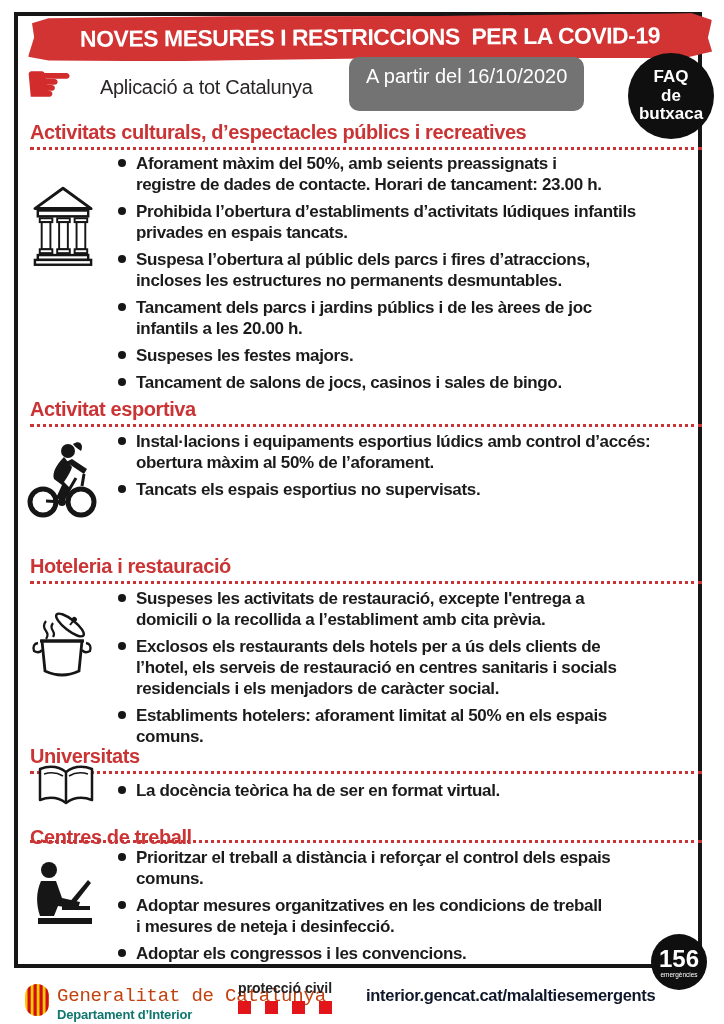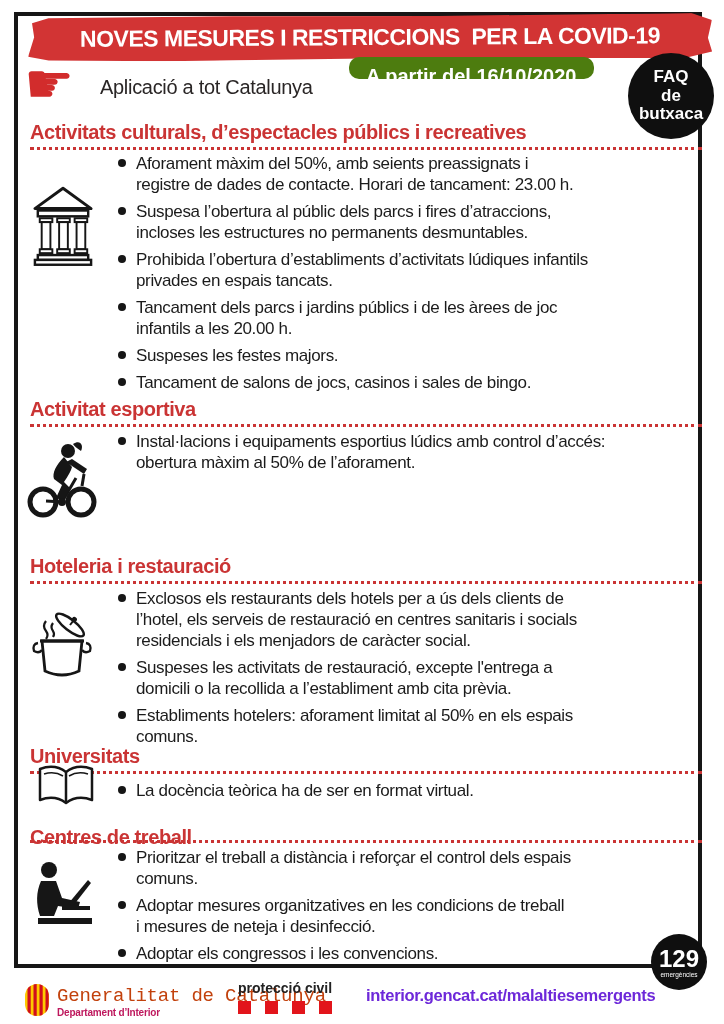--- a/index.html
+++ b/index.html
@@ -9,49 +9,49 @@
   .frame { position:absolute; left:14px; top:12px; width:688px; height:956px; border:4px solid #161616; }
 
   .banner { position:absolute; left:28px; top:15px; width:684px; height:45px; background:#d23434;
             transform:rotate(-0.35deg); display:flex; align-items:center; justify-content:center;
             clip-path:polygon(0.6% 14%, 3% 3%, 30% 1%, 60% 3%, 97% 0%, 100% 16%, 99.4% 55%, 100% 86%, 96% 100%, 55% 96%, 20% 100%, 3% 97%, 0% 88%, 0.9% 45%); }
   .banner-text { color:#fff; font-weight:bold; font-size:23px; letter-spacing:-0.5px; white-space:pre; }
 
   .hand { position:absolute; left:24px; top:56px; font-size:56px; line-height:56px; color:#d22c2c; }
   .subtitle { position:absolute; left:100px; top:76px; font-size:20px; letter-spacing:-0.3px; color:#2a2626; }
 
-  .date-badge { position:absolute; left:349px; top:57px; height:22px; background:#4d7c0f; border-radius:10px;
-                color:#fff; font-weight:bold; font-size:20px; line-height:38px; padding:0 17px; }
+  .date-badge { position:absolute; left:349px; top:57px; height:54px; background:#737373; border-radius:10px;
+                color:#fff; font-weight:normal; font-size:20px; line-height:38px; padding:0 17px; }
 
   .faq-badge { position:absolute; left:628px; top:53px; width:86px; height:86px; border-radius:50%;
                background:#0f0f0f; color:#fff; display:flex; flex-direction:column; align-items:center;
                justify-content:center; text-align:center; font-weight:bold; font-size:17px; line-height:1.1; z-index:5; }
 
   .sec-title { position:absolute; left:30px; color:#ca3434; font-weight:bold; font-size:20px; letter-spacing:-0.4px; }
   .dotline { position:absolute; left:30px; width:672px; height:0; border-bottom:3px dotted #ca3434; }
 
   ul.bullets { position:absolute; left:112px; width:592px; list-style:none; }
-  ul.bullets li { position:relative; padding-left:24px; margin-bottom:6px; font-weight:normal; font-size:17px;
+  ul.bullets li { position:relative; padding-left:24px; margin-bottom:6px; font-weight:bold; font-size:17px;
                   line-height:21px; letter-spacing:-0.35px; color:#1b1b1b; white-space:pre-line; }
   ul.bullets li::before { content:""; position:absolute; left:6px; top:6px; width:8px; height:8px;
                           border-radius:50%; background:#161616; }
 
   .sec-icon { position:absolute; }
 
   .footer-org { position:absolute; left:57px; top:985px; }
   .footer-org .l1 { font-size:19px; color:#c2410c; letter-spacing:-0.2px;font-family:Liberation Mono, monospace; }
-  .footer-org .l2 { font-size:10px; font-weight:bold; color:#be185d; letter-spacing:-0.2px; }
+  .footer-org .l2 { font-size:13px; font-weight:bold; color:#0f766e; letter-spacing:-0.2px; }
   .gencat-logo { position:absolute; left:25px; top:984px; }
 
   .civil { position:absolute; left:238px; top:980px; font-weight:bold; font-size:14px; color:#222; }
   .civil-squares { position:absolute; left:238px; top:1001px; display:flex; gap:14px; }
   .civil-squares span { width:13px; height:13px; background:#e2151b; display:block; }
 
   .footer-url { position:absolute; left:366px; top:986px; font-weight:bold; font-size:16.5px;
-                letter-spacing:-0.3px; color:#6d28d9; }
+                letter-spacing:-0.3px; color:#0f172a; }
 
   .badge-112 { position:absolute; left:651px; top:934px; width:56px; height:56px; border-radius:50%;
                background:#0f0f0f; color:#fff; display:flex; flex-direction:column; align-items:center;
                justify-content:center; z-index:5; }
   .badge-112 .num { font-weight:bold; font-size:24px; line-height:24px; }
   .badge-112 .lbl { font-size:6.5px; line-height:7px; }
 </style>
 </head>
 <body>
 
@@ -87,24 +87,24 @@
     <rect x="26" y="66" width="13" height="4" fill="#fff" stroke="#161616" stroke-width="2"></rect>
     <rect x="44" y="34" width="13" height="4" fill="#fff" stroke="#161616" stroke-width="2"></rect>
     <rect x="46" y="38" width="9" height="28" fill="#fff" stroke="#161616" stroke-width="2"></rect>
     <rect x="44" y="66" width="13" height="4" fill="#fff" stroke="#161616" stroke-width="2"></rect>
     <rect x="6" y="72" width="52" height="5" fill="#fff" stroke="#161616" stroke-width="2.5"></rect>
     <rect x="3" y="77" width="58" height="5" fill="#fff" stroke="#161616" stroke-width="2.5"></rect>
   </svg>
   <ul class="bullets" style="top:153px;">
     <li>Aforament màxim del 50%, amb seients preassignats i
 registre de dades de contacte. Horari de tancament: 23.00 h.</li>
+    <li>Prohibida l’obertura d’establiments d’activitats lúdiques infantils
+privades en espais  tancats.</li>
     <li>Suspesa l’obertura al públic dels parcs i fires d’atraccions,
 incloses les estructures no permanents desmuntables.</li>
-    <li>Prohibida l’obertura d’establiments d’activitats lúdiques infantils
-privades en espais  tancats.</li>
     <li>Tancament dels parcs i jardins públics i de les àrees de joc
 infantils a les 20.00 h.</li>
     <li>Suspeses les festes majors.</li>
     <li>Tancament de salons de jocs, casinos i sales de bingo.</li>
   </ul>
 
   <div class="sec-title" style="top:398px;">Activitat esportiva</div>
   <div class="dotline" style="top:424px;"></div>
   <svg class="sec-icon" style="left:26px; top:438px;" width="72" height="86" viewBox="0 0 72 86">
     <circle cx="17" cy="64" r="13" fill="none" stroke="#161616" stroke-width="5"></circle>
@@ -113,43 +113,44 @@
     <circle cx="42" cy="13" r="7" fill="#161616"></circle>
     <path d="M47 6 C54 1 58 7 55 13 C51 10 48 8 47 6 Z" fill="#161616"></path>
     <path d="M38 19 C30 27 26 35 28 41 L36 47 L30 60 L38 63 L44 50 L38 44 C42 38 45 33 46 29 Z" fill="#161616"></path>
     <path d="M40 24 L58 36 L61 31 L46 21 Z" fill="#161616"></path>
     <path d="M58 36 L56 48" stroke="#161616" stroke-width="3" fill="none"></path>
     <circle cx="36" cy="64" r="4" fill="#161616"></circle>
   </svg>
   <ul class="bullets" style="top:431px;">
     <li>Instal·lacions i equipaments esportius lúdics amb control d’accés:
 obertura màxim al 50% de l’aforament.</li>
+    <li>Tancats els espais esportius no supervisats.</li>
   </ul>
 
   <div class="sec-title" style="top:555px;">Hoteleria i restauració</div>
   <div class="dotline" style="top:581px;"></div>
   <svg class="sec-icon" style="left:30px; top:605px;" width="64" height="82" viewBox="0 0 64 82">
     <path d="M16 16 q-4 5 0 10 q3 4 0 8" stroke="#161616" stroke-width="2.2" fill="none"></path>
     <path d="M23 18 q-3 4 0 8 q2 3 0 6" stroke="#161616" stroke-width="2.2" fill="none"></path>
     <g transform="rotate(38 40 20)">
       <ellipse cx="40" cy="20" rx="17" ry="5.5" fill="#fff" stroke="#161616" stroke-width="2.5"></ellipse>
       <circle cx="40" cy="13" r="2.6" fill="#161616"></circle>
       <path d="M40 15 L40 20" stroke="#161616" stroke-width="2"></path>
     </g>
     <path d="M8 38 q-6 1 -4 8 q5 3 8 -1" fill="#fff" stroke="#161616" stroke-width="2.3"></path>
     <path d="M56 38 q6 1 4 8 q-5 3 -8 -1" fill="#fff" stroke="#161616" stroke-width="2.3"></path>
     <path d="M12 36 L15 66 Q32 74 49 66 L52 36 Z" fill="#fff" stroke="#161616" stroke-width="2.8"></path>
     <path d="M10 36 L54 36" stroke="#161616" stroke-width="3"></path>
   </svg>
   <ul class="bullets" style="top:588px;">
+    <li>Suspeses les activitats de restauració, excepte l'entrega a
+domicili o la recollida a l’establiment amb cita prèvia.</li>
     <li>Exclosos  els restaurants dels hotels per a ús dels clients de
 l’hotel, els serveis de restauració en centres sanitaris i socials
 residencials i els menjadors de caràcter social.</li>
-    <li>Suspeses les activitats de restauració, excepte l'entrega a
-domicili o la recollida a l’establiment amb cita prèvia.</li>
     <li>Establiments hotelers: aforament limitat al 50% en els espais
 comuns.</li>
   </ul>
 
   <div class="sec-title" style="top:745px;">Universitats</div>
   <div class="dotline" style="top:771px;"></div>
   <svg class="sec-icon" style="left:36px; top:765px;" width="60" height="42" viewBox="0 0 60 42">
     <path d="M30 7 C22 1 12 1 4 4 L4 35 C12 32 22 32 30 38 C38 32 48 32 56 35 L56 4 C48 1 38 1 30 7 Z" fill="#fff" stroke="#161616" stroke-width="2.5" stroke-linejoin="round"></path>
     <path d="M30 7 L30 38" stroke="#161616" stroke-width="2.5"></path>
     <path d="M8 9 C15 7 22 8 27 11" stroke="#161616" stroke-width="1.5" fill="none"></path>
@@ -199,17 +200,17 @@
   <div class="civil-squares">
     <span></span>
     <span></span>
     <span></span>
     <span></span>
   </div>
 
   <div class="footer-url">interior.gencat.cat/malaltiesemergents</div>
 
   <div class="badge-112">
-    <span class="num">129</span>
+    <span class="num">156</span>
     <span class="lbl">emergències</span>
   </div>
 
 </div>
 
 </body></html>

